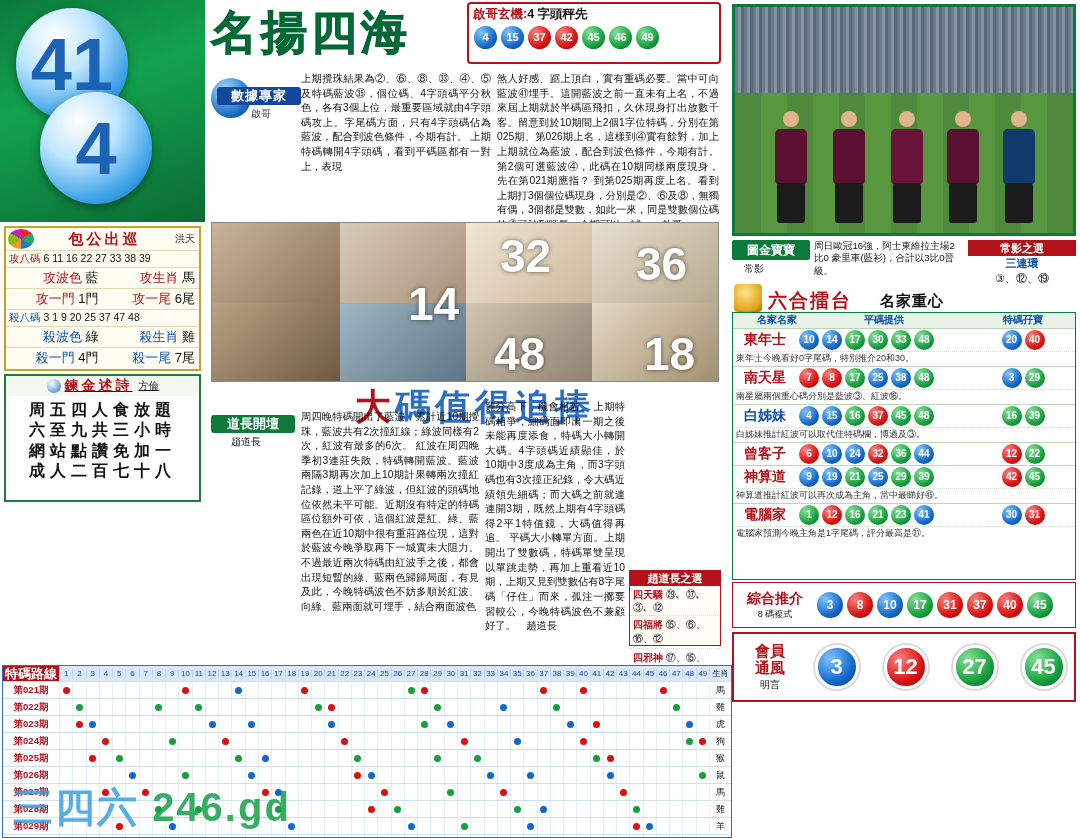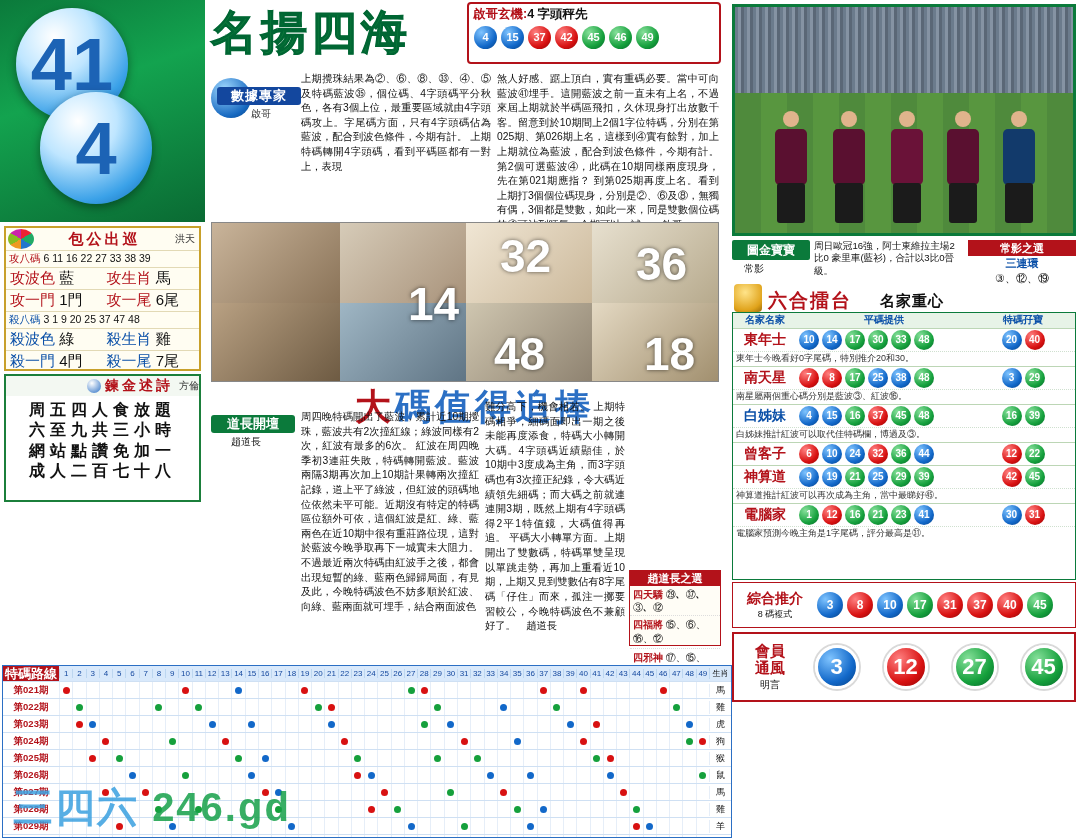--- a/index.html
+++ b/index.html
@@ -45,28 +45,28 @@
   
   #p-baogong { left:4px; top:226px; width:197px; height:145px; border:2px solid #c8a02a; background:#fffdf2;}
   .bg-head { display:flex; align-items:center; height:22px; }
   .bg-head .star { width:26px; height:20px; margin-left:2px;
       background:
        conic-gradient(from 0deg, #e23 0 60deg, #2a6 60deg 120deg, #27c 120deg 180deg, #e92 180deg 240deg, #8b2 240deg 300deg, #c2a 300deg 360deg);
        border-radius:50%; }
   .bg-title { flex:1; text-align:center; font-weight:bold; color:#b3121a; font-size:15px; letter-spacing:3px;}
   .bg-auth { font-size:10px; color:#333; padding-right:4px;}
   .num-line { font-size:10.5px; padding:1px 3px; border-top:1px solid #e2d9b5; }
-  .grid2 { display:grid; grid-template-columns:1fr 1fr; font-size:15px; }
+  .grid2 { display:grid; grid-template-columns:1fr 1fr; font-size:13px;text-align:right; }
   .grid2 > div { border-top:1px solid #e2d9b5; padding:1px 4px; }
   .lbl-red { color:#b3121a; }
   .lbl-blue{ color:#0b50a8; }
 
   
   #p-poem { left:4px; top:374px; width:197px; height:128px; border:2px solid #1b7f3b; background:#fff;}
-  .poem-head { display:flex; align-items:center; justify-content:flex-end; height:20px; background:#f3f8f2;}
+  .poem-head { display:flex; align-items:center; justify-content:center; height:20px; background:#f3f8f2;text-decoration:underline;}
   .poem-head .dot { width:14px;height:14px;border-radius:50%;background:radial-gradient(circle at 35% 30%,#fff,#2b6fc4);margin-right:4px;}
   .poem-head .t { font-weight:bold; color:#b3121a; font-size:14px; letter-spacing:3px; }
   .poem-head .a { font-size:10px; color:#333; margin-left:6px;}
   .poem-body { padding:4px 2px; }
   .poem-line { text-align:center; font-size:16px; font-weight:bold; letter-spacing:5px; color:#111; line-height:1.28; font-family:"Liberation Serif", serif; }
 
   
   #p-three { left:4px; top:505px; width:197px; height:36px; border:2px solid #1b7f3b; display:flex; align-items:center; background:#fff;}
   #p-three .lab { width:82px; text-align:center; font-weight:bold; color:#b3121a; font-size:15px; letter-spacing:2px;}
   #p-three .balls { flex:1; display:flex; gap:7px; }
@@ -162,21 +162,21 @@
   #photo-cap .pick .n { font-size:11px; text-align:center; color:#111;}
 
   #ring-head { position:absolute; left:4px; top:286px; width:344px; height:26px; }
   #ring-head .cup { position:absolute; left:2px; top:-2px; width:28px; height:28px;
       background:radial-gradient(circle at 40% 30%, #ffe48a, #e0a31b 70%, #9a6b06); border-radius:4px; }
   #ring-head .t { position:absolute; left:36px; top:2px; font-size:19px; font-weight:bold; color:#b3121a; letter-spacing:2px;}
   #ring-head .s { position:absolute; left:148px; top:6px; font-size:15px; font-weight:bold; color:#111; letter-spacing:1px;}
 
   #ring { position:absolute; left:4px; top:312px; width:344px; height:268px; border:1px solid #0b7a3b;}
   .ring-hdr { display:flex; height:15px; background:#e7f3e7; font-size:10px; font-weight:bold; color:#0b50a8;}
-  .ring-hdr .c1{width:64px;text-align:center;}
+  .ring-hdr .c1{width:64px;text-align:right;}
   .ring-hdr .c2{flex:1;text-align:center;}
   .ring-hdr .c3{width:104px;text-align:center;}
   .exp-row { border-top:1px solid #bcd6b5; }
   .exp-main { display:flex; height:22px; align-items:center;}
   .exp-name { width:64px; text-align:center; font-weight:bold; font-size:14px; }
   .exp-balls { flex:1; display:flex; gap:3px; padding-left:2px;}
   .exp-balls .ball { width:20px;height:20px;font-size:10px;}
   .exp-sp { width:104px; display:flex; gap:3px; justify-content:center;}
   .exp-sp .ball { width:20px;height:20px;font-size:10px;}
   .exp-note { font-size:9px; color:#333; padding:0 2px 1px 3px; border-top:1px dotted #cfe0cf;}

